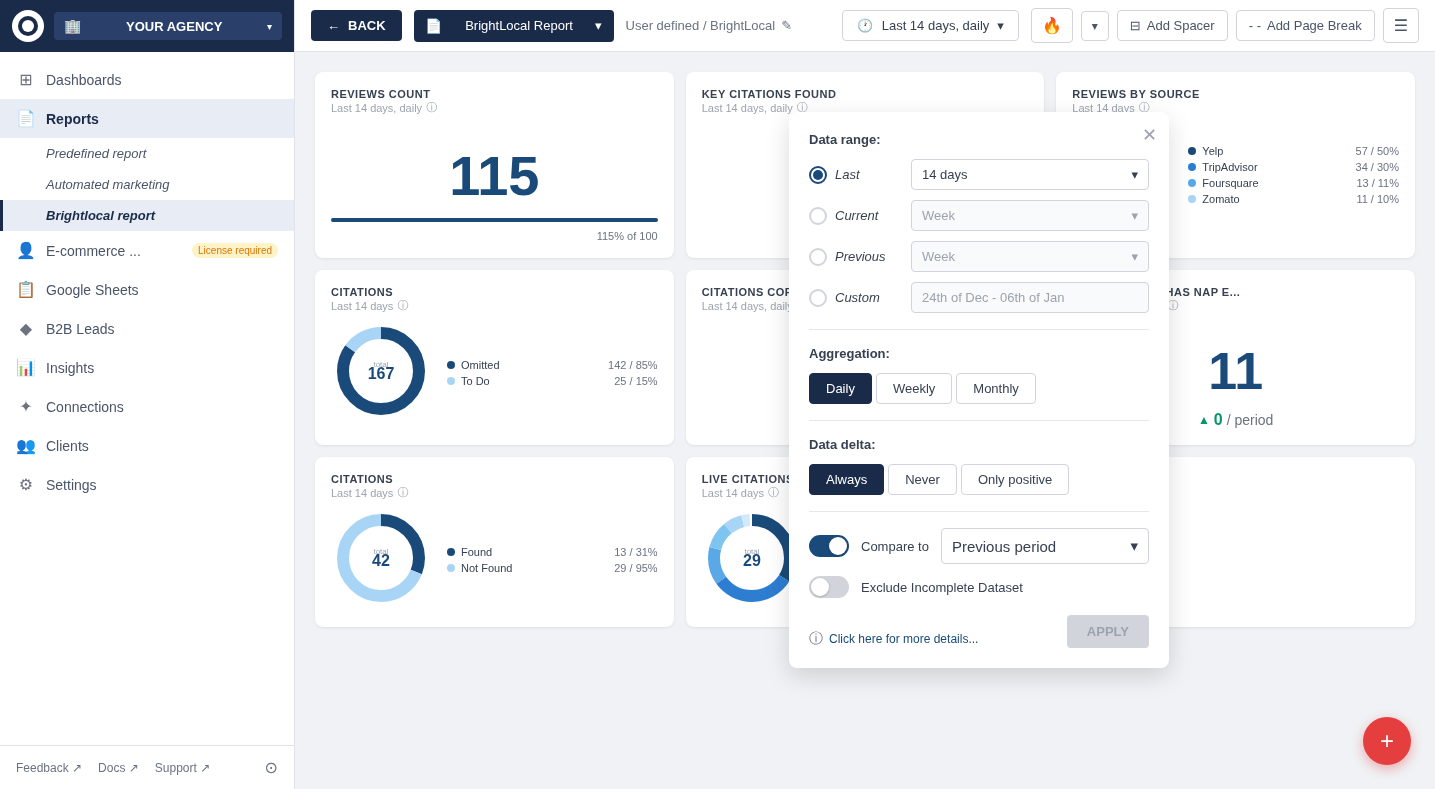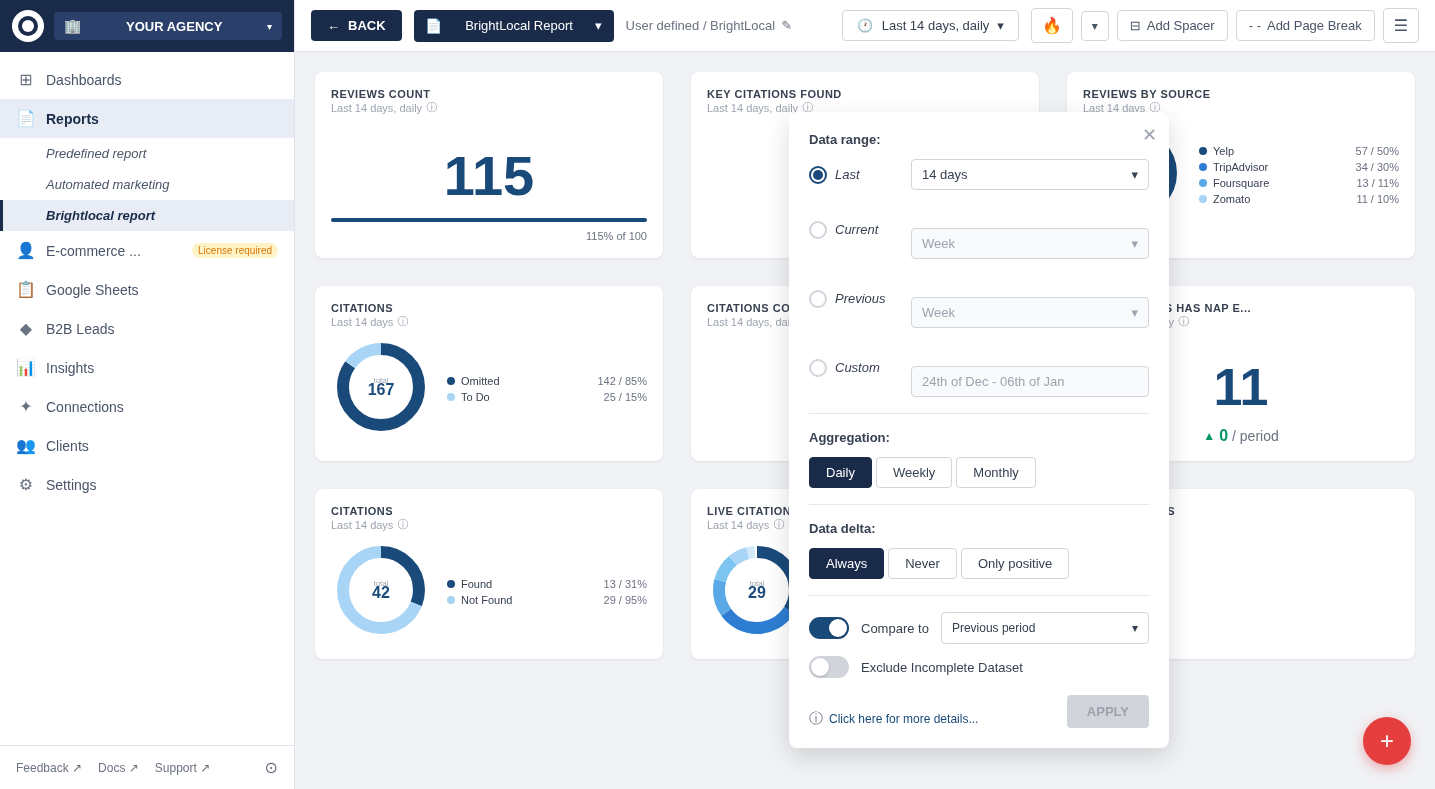--- a/index.html
+++ b/index.html
@@ -36,21 +36,21 @@
     .report-name { flex: 1; }
     .breadcrumb { color: #6b7280; font-size: 13px; display: flex; align-items: center; gap: 6px; flex: 1; }
     .edit-icon { cursor: pointer; color: #6b7280; }
     .date-range-btn { background: #fff; border: 1px solid #d1d5db; padding: 7px 14px; border-radius: 4px; cursor: pointer; display: flex; align-items: center; gap: 8px; font-size: 13px; color: #374151; }
     .toolbar-right { display: flex; align-items: center; gap: 8px; margin-left: auto; }
     .icon-btn { background: #fff; border: 1px solid #d1d5db; padding: 7px 10px; border-radius: 4px; cursor: pointer; color: #4a5568; font-size: 16px; }
     .text-btn { background: #fff; border: 1px solid #d1d5db; padding: 7px 12px; border-radius: 4px; cursor: pointer; color: #4a5568; font-size: 13px; display: flex; align-items: center; gap: 6px; }
 
     
     .content-area { flex: 1; overflow: auto; padding: 20px; position: relative; }
-    .cards-grid { display: grid; grid-template-columns: repeat(3, 1fr); gap: 28px; }
+    .cards-grid { display: grid; grid-template-columns: repeat(3, 1fr); gap: 12px; }
     .card { background: #fff; border-radius: 8px; padding: 16px; box-shadow: 0 1px 3px rgba(0,0,0,0.08); }
     .card-header { display: flex; align-items: center; justify-content: space-between; margin-bottom: 8px; }
     .card-title { font-size: 11px; font-weight: 700; color: #374151; text-transform: uppercase; letter-spacing: 0.5px; }
     .card-subtitle { font-size: 11px; color: #9ca3af; display: flex; align-items: center; gap: 4px; }
     .card-value { font-size: 56px; font-weight: 700; color: #1a4a7a; text-align: center; padding: 20px 0 10px; }
     .card-value.medium { font-size: 52px; }
     .progress-bar { height: 4px; background: #e0e4ea; border-radius: 2px; margin-bottom: 8px; }
     .progress-fill { height: 100%; background: #1a4a7a; border-radius: 2px; }
     .card-percent { font-size: 11px; color: #6b7280; text-align: right; }
     .delta { display: flex; align-items: center; justify-content: center; gap: 4px; color: #059669; font-size: 16px; font-weight: 600; }
@@ -68,34 +68,34 @@
     .dropdown-panel { position: absolute; top: 60px; left: 50%; transform: translateX(-20%); background: #fff; border-radius: 8px; box-shadow: 0 8px 24px rgba(0,0,0,0.15); z-index: 200; width: 380px; padding: 20px; }
     .panel-close { position: absolute; top: 12px; right: 12px; cursor: pointer; color: #9ca3af; font-size: 18px; background: none; border: none; }
     .section-label { font-size: 13px; font-weight: 600; color: #374151; margin-bottom: 12px; }
     .radio-row { display: flex; align-items: center; gap: 12px; margin-bottom: 10px; }
     .radio-option { display: flex; align-items: center; gap: 8px; cursor: pointer; min-width: 90px; }
     .radio-circle { width: 18px; height: 18px; border-radius: 50%; border: 2px solid #d1d5db; display: flex; align-items: center; justify-content: center; flex-shrink: 0; }
     .radio-circle.selected { border-color: #1a4a7a; }
     .radio-circle.selected::after { content: ''; width: 10px; height: 10px; border-radius: 50%; background: #1a4a7a; }
     .radio-label { font-size: 13px; color: #374151; font-style: italic; }
     .select-box { flex: 1; border: 1px solid #d1d5db; border-radius: 4px; padding: 7px 10px; font-size: 13px; color: #374151; display: flex; align-items: center; justify-content: space-between; background: #fff; }
-    .select-box.disabled { background: #f9fafb; color: #9ca3af; margin-top: 28px; }
+    .select-box.disabled { background: #f9fafb; color: #9ca3af; }
     .select-placeholder { color: #9ca3af; font-size: 13px; flex: 1; }
     .divider { border: none; border-top: 1px solid #e5e7eb; margin: 16px 0; }
     .button-group { display: flex; gap: 4px; }
     .btn-toggle { padding: 7px 16px; border-radius: 4px; border: 1px solid #d1d5db; background: #fff; cursor: pointer; font-size: 13px; color: #374151; }
     .btn-toggle.active { background: #1a2b4a; color: #fff; border-color: #1a2b4a; }
     .toggle-row { display: flex; align-items: center; gap: 12px; margin-top: 12px; }
     .toggle-switch { width: 40px; height: 22px; border-radius: 11px; background: #1a4a7a; position: relative; cursor: pointer; }
     .toggle-switch.off { background: #d1d5db; }
     .toggle-knob { width: 18px; height: 18px; border-radius: 50%; background: #fff; position: absolute; top: 2px; right: 2px; box-shadow: 0 1px 3px rgba(0,0,0,0.2); transition: 0.2s; }
     .toggle-knob.off { right: auto; left: 2px; }
     .toggle-label { font-size: 13px; color: #374151; }
     .compare-row { display: flex; align-items: center; gap: 12px; margin-top: 12px; }
-    .compare-select { flex: 1; border: 1px solid #d1d5db; border-radius: 4px; padding: 8px 10px; font-size: 12px; color: #374151; display: flex; align-items: center; justify-content: space-between; background: #fff; }
+    .compare-select { flex: 1; border: 1px solid #d1d5db; border-radius: 4px; padding: 8px 10px; font-size: 15px; color: #374151; display: flex; align-items: center; justify-content: space-between; background: #fff; }
     .info-row { display: flex; align-items: center; gap: 6px; margin-top: 16px; }
     .info-icon { color: #6b7280; font-size: 14px; }
     .info-link { color: #1a4a7a; font-size: 12px; cursor: pointer; text-decoration: none; }
     .apply-btn { background: #d1d5db; color: #9ca3af; border: none; padding: 9px 20px; border-radius: 4px; font-size: 13px; font-weight: 600; cursor: pointer; margin-left: auto; }
     .bottom-row { display: flex; align-items: center; margin-top: 16px; }
 
     
     .fab { position: fixed; bottom: 24px; right: 24px; width: 48px; height: 48px; border-radius: 50%; background: #e53e3e; color: #fff; font-size: 24px; display: flex; align-items: center; justify-content: center; cursor: pointer; box-shadow: 0 4px 12px rgba(229,62,62,0.4); border: none; z-index: 50; }
     .donut-svg-lg { width: 100px; height: 100px; }
   </style>

